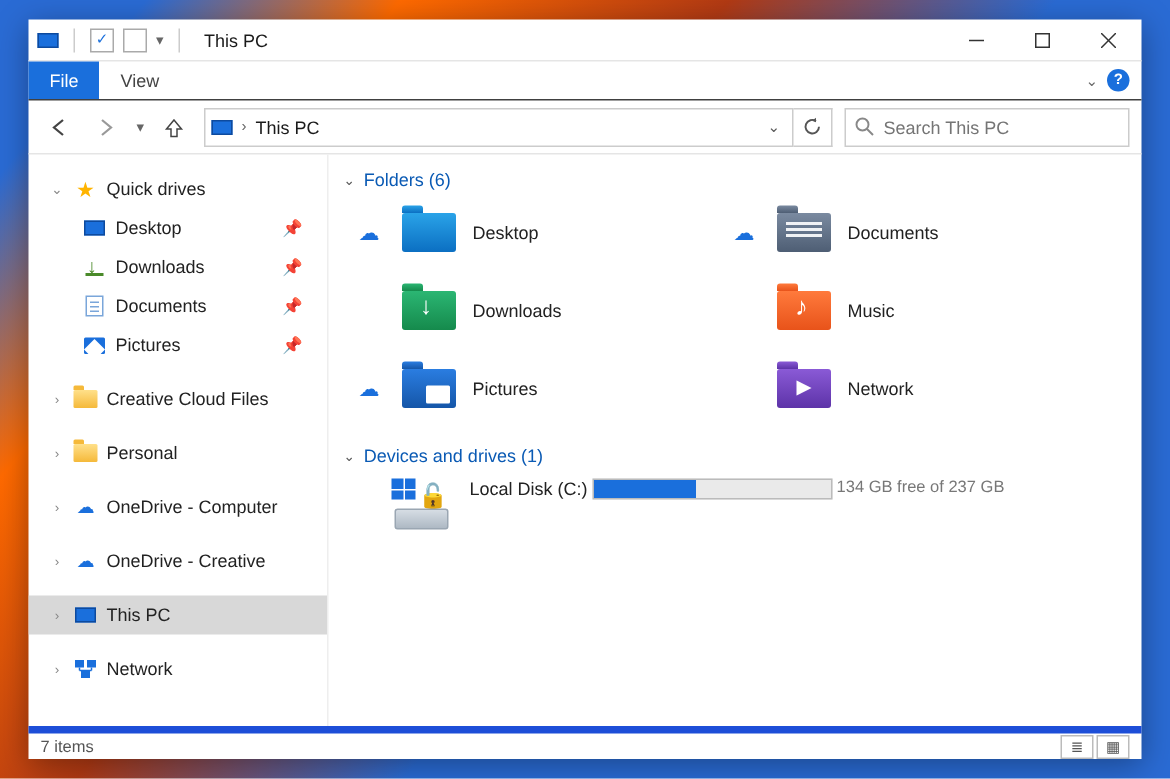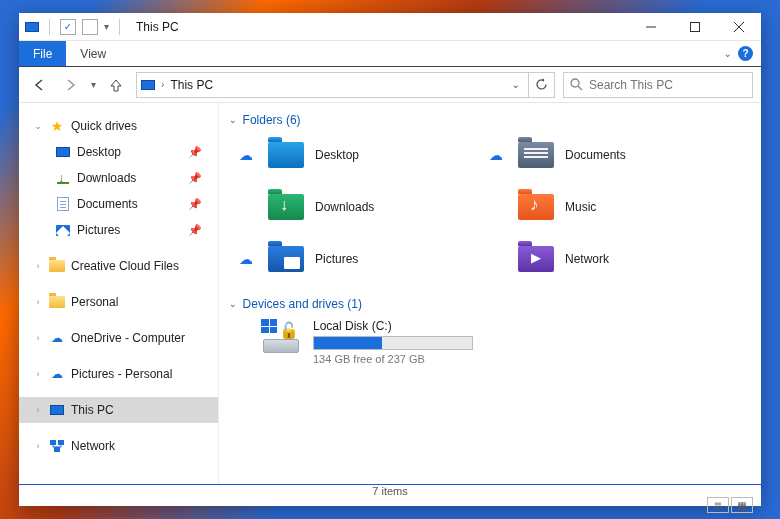--- a/index.html
+++ b/index.html
@@ -89,27 +89,27 @@
   .f-music::after { content:"♪"; color:#fff; position:absolute; left:12px; top:1px; font-size:17px; }
   .f-videos { background: linear-gradient(#8a5ad6,#5d33a8); }
   .f-videos::after { content:"▶"; color:#fff; position:absolute; left:13px; top:4px; font-size:13px; }
   
   .drive-row { display:flex; gap:10px; margin-left:30px; }
   .drive-ic { width:44px; height:34px; position:relative; }
   .drive-ic .hdd { position:absolute; bottom:0; left:4px; width:36px; height:14px; background:linear-gradient(#d6dde4,#aeb9c4); border:1px solid #9aa6b2; border-radius:2px; }
   .drive-ic .winflag { position:absolute; top:0; left:2px; width:16px; height:14px; display:grid; grid-template-columns:1fr 1fr; grid-template-rows:1fr 1fr; gap:1px; }
   .drive-ic .winflag span { background:#1a6fdc; }
   .drive-ic .lock { position:absolute; top:2px; left:20px; font-size:16px; color:#888; }
-  .drive-info { display:flex; flex-direction:column; gap:3px; }
+  .drive-info { display:flex; flex-direction:row; gap:3px; }
   .drive-name { color:#222; }
   .drive-bar { width:160px; height:14px; border:1px solid #bbb; background:#eaeaea; position:relative; }
   .drive-bar .fill { position:absolute; left:0; top:0; bottom:0; background:#1a6fdc; }
   .drive-free { color:#777; font-size:11px; }
   
-  .statusbar { height:22px; border-top:1px solid #1d4ed8; display:flex; align-items:center; padding:0 8px; color:#555; font-size:11px;flex-direction:column; }
+  .statusbar { height:22px; border-top:5px solid #1d4ed8; display:flex; align-items:center; padding:0 8px; color:#555; font-size:11px; }
   .statusbar .view-btns { margin-left:auto; display:flex; gap:2px; }
   .vbtn { width:22px; height:16px; border:1px solid #bbb; display:flex; align-items:center; justify-content:center; font-size:10px; color:#555; }
   svg { display:block; }
 </style>
 </head>
 <body>
 
 <div class="window">
 
   <div class="titlebar">
@@ -254,21 +254,21 @@
       <div class="gap"></div>
       <div class="tree-item">
         <span class="exp">›</span>
         <span class="ic cloud">☁</span>
         <span>OneDrive - Computer</span>
       </div>
       <div class="gap"></div>
       <div class="tree-item">
         <span class="exp">›</span>
         <span class="ic cloud">☁</span>
-        <span>Pictures - Personal</span>
+        <span>OneDrive - Creative</span>
       </div>
       <div class="gap"></div>
       <div class="tree-item selected">
         <span class="exp">›</span>
         <span class="ic monitor">
             <span class="pc-glyph">
               <span class="mon"></span>
             </span>
           </span>
         <span>This PC</span>

